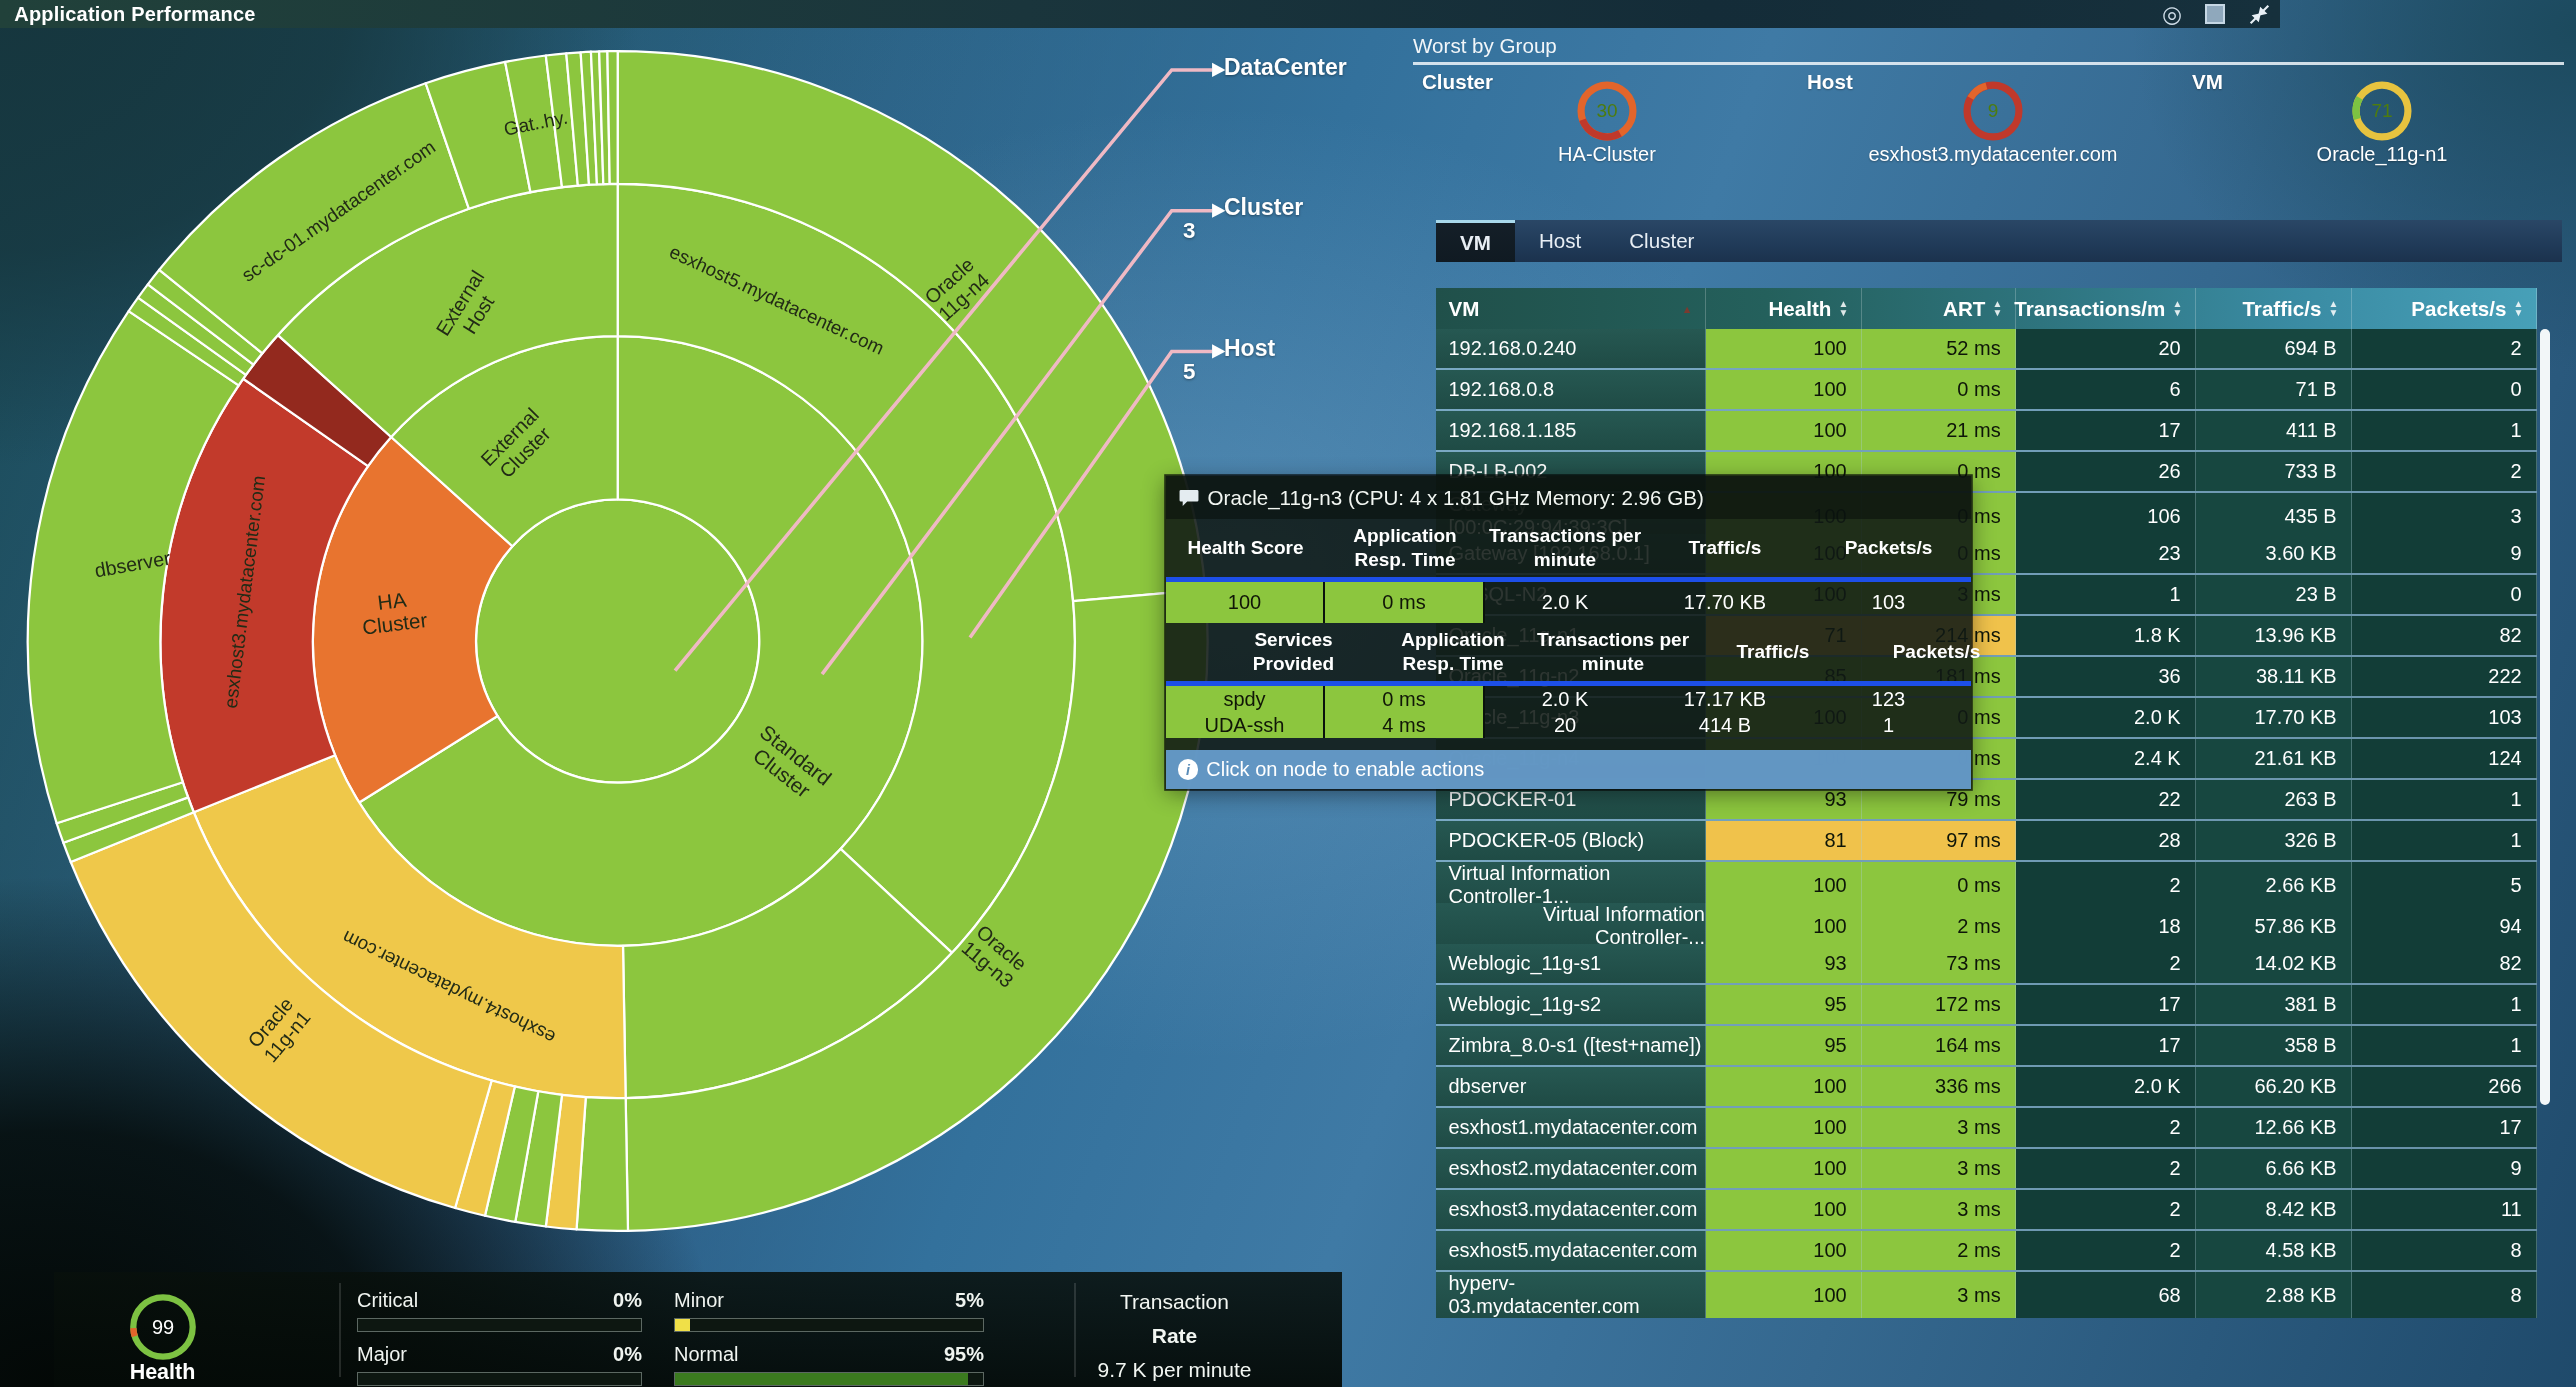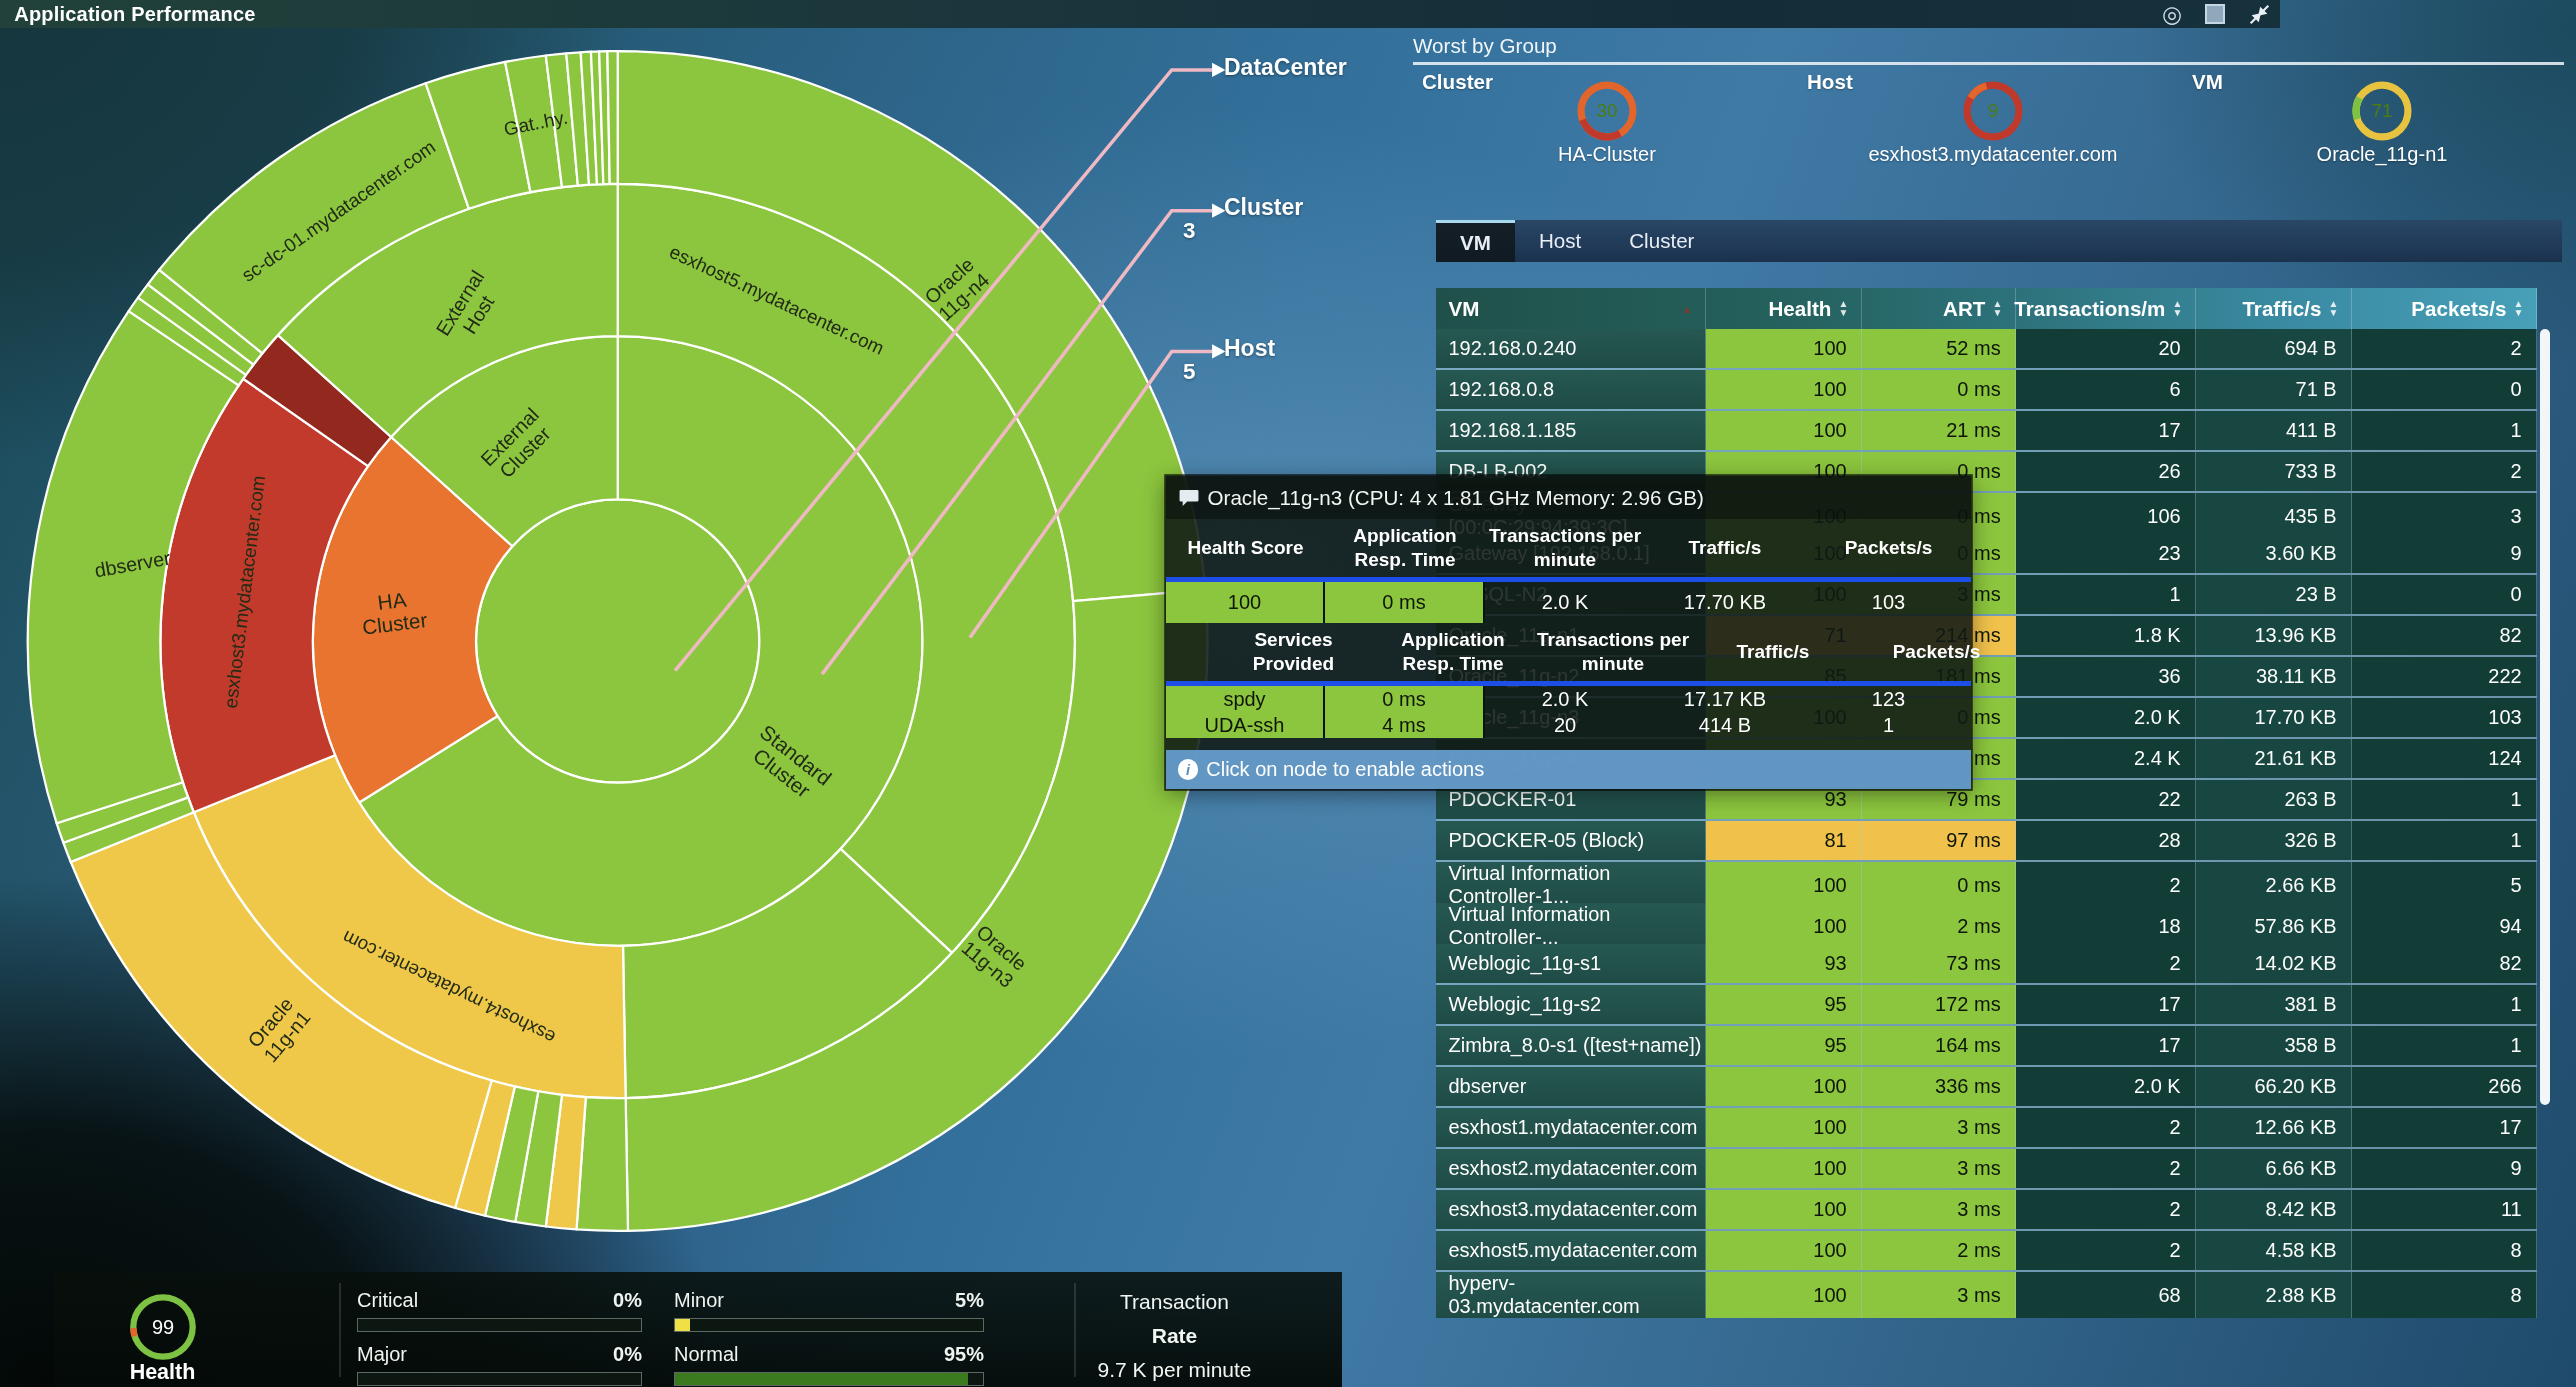--- a/index.html
+++ b/index.html
@@ -350,21 +350,21 @@
       <div class="td num">1</div>
     </div>
     <div class="row" style="grid-template-columns: 270px 156px 154px 180px 156px 185px;">
       <div class="td name">Virtual Information Controller-1...</div>
       <div class="td status green">100</div>
       <div class="td status green">0 ms</div>
       <div class="td num">2</div>
       <div class="td num traffic">2.66 KB</div>
       <div class="td num">5</div>
     </div>
-    <div class="row" style="grid-template-columns: 270px 156px 154px 180px 156px 185px;">
+    <div class="row" style="grid-template-columns: 270px 156px 154px 180px 156px 185px; text-align: right;">
       <div class="td name">Virtual Information Controller-...</div>
       <div class="td status green">100</div>
       <div class="td status green">2 ms</div>
       <div class="td num">18</div>
       <div class="td num traffic">57.86 KB</div>
       <div class="td num">94</div>
     </div>
     <div class="row" style="grid-template-columns: 270px 156px 154px 180px 156px 185px;">
       <div class="td name">Weblogic_11g-s1</div>
       <div class="td status green">93</div>

